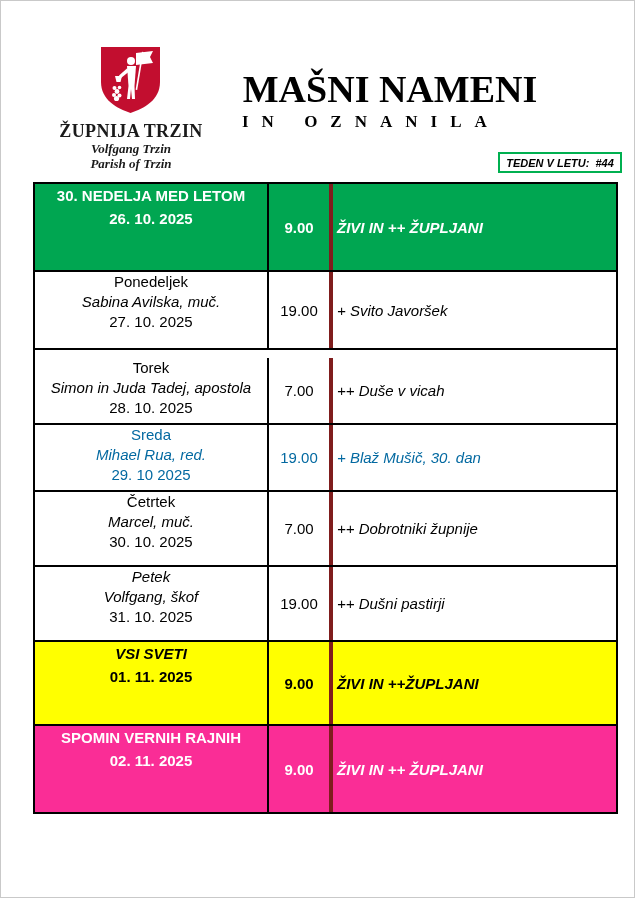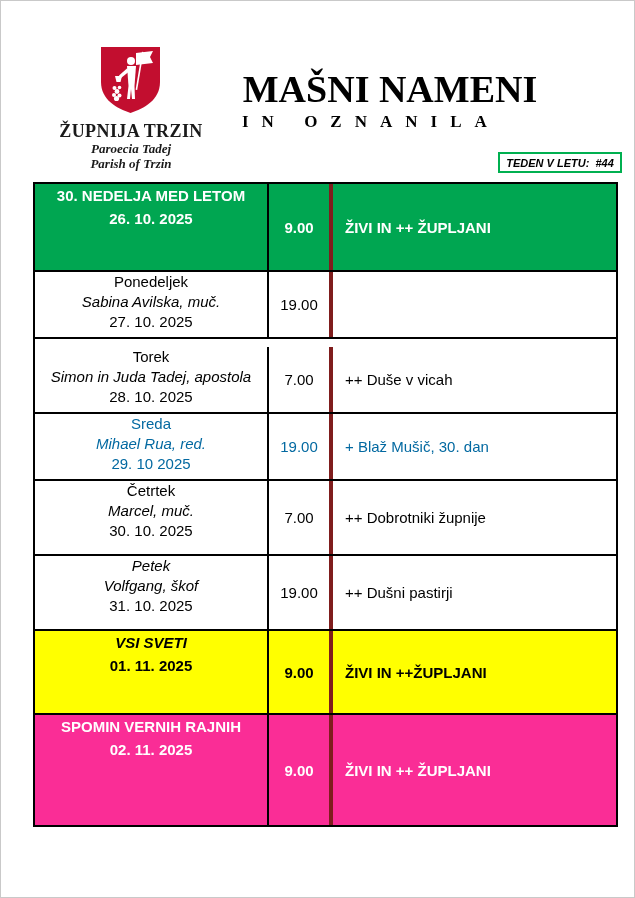--- a/index.html
+++ b/index.html
@@ -69,21 +69,21 @@
     text-align:center;line-height:20px;
   }
   .row.feast .c-day{line-height:23px;}
   .c-time{
     width:64px;box-sizing:border-box;
     border-right:4px solid #7f1d1d;
     display:flex;align-items:center;justify-content:center;
   }
   .c-int{
     flex:1;display:flex;align-items:center;
-    padding-left:12px;box-sizing:border-box;
+    padding-left:4px;box-sizing:border-box;font-style:italic;
   }
   .italic{font-style:italic;}
 </style>
 </head>
 <body>
 
 <div class="page">
 
   <svg class="crest" viewBox="0 0 61 68">
     <path d="M1,1 H60 V36 C60,54 44,62.5 30.5,67 C17,62.5 1,54 1,36 Z" fill="#C20E2F"></path>
@@ -98,44 +98,45 @@
       <circle cx="14.5" cy="42" r="2"></circle>
       <circle cx="19.5" cy="41.5" r="1.8"></circle>
       <circle cx="17" cy="45.5" r="2.4"></circle>
       <circle cx="14" cy="49" r="2"></circle>
       <circle cx="19.5" cy="49.5" r="2"></circle>
       <circle cx="16.5" cy="52.5" r="2.6"></circle>
     </g>
   </svg>
 
   <div class="org-name">ŽUPNIJA TRZIN</div>
-  <div class="org-latin">Paroecia Tadej</div>
+  <div class="org-latin">Volfgang Trzin</div>
   <div class="org-english">Parish of Trzin</div>
 
   <div class="title">MAŠNI NAMENI</div>
   <div class="subtitle">IN OZNANILA</div>
 
   <div class="week-badge" style="border-color: rgb(0, 176, 80);">TEDEN V LETU:  #44</div>
 
   <div class="table" id="schedule-table">
       <div class="row feast" style="height: 88px; background: rgb(0, 166, 81); color: rgb(255, 255, 255); font-weight: bold;">
         <div class="c-day">
           <div>30. NEDELJA MED LETOM</div>
           <div>26. 10. 2025</div>
         </div>
         <div class="c-time">9.00</div>
         <div class="c-int">ŽIVI IN ++ ŽUPLJANI</div>
       </div>
-      <div class="row" style="height: 67px; background: rgb(255, 255, 255); color: rgb(0, 0, 0);">
+      <div class="row" style="height: 78px; background: rgb(255, 255, 255); color: rgb(0, 0, 0);">
         <div class="c-day">
           <div>Ponedeljek</div>
           <div class="italic">Sabina Avilska, muč.</div>
           <div>27. 10. 2025</div>
         </div>
         <div class="c-time">19.00</div>
+        <div class="c-int">+ Svito Javoršek</div>
       </div>
       <div class="row" style="height: 67px; background: rgb(255, 255, 255); color: rgb(0, 0, 0); margin-top: 8px;">
         <div class="c-day">
           <div>Torek</div>
           <div class="italic">Simon in Juda Tadej, apostola</div>
           <div>28. 10. 2025</div>
         </div>
         <div class="c-time">7.00</div>
         <div class="c-int">++ Duše v vicah</div>
       </div>
@@ -167,21 +168,21 @@
         <div class="c-int">++ Dušni pastirji</div>
       </div>
       <div class="row feast" style="height: 84px; background: rgb(255, 255, 0); color: rgb(0, 0, 0); font-weight: bold;">
         <div class="c-day">
           <div class="italic">VSI SVETI</div>
           <div>01. 11. 2025</div>
         </div>
         <div class="c-time">9.00</div>
         <div class="c-int">ŽIVI IN ++ŽUPLJANI</div>
       </div>
-      <div class="row feast" style="height: 112px; background: rgb(250, 45, 150); color: rgb(255, 255, 255); font-weight: bold;">
+      <div class="row feast" style="height: 88px; background: rgb(250, 45, 150); color: rgb(255, 255, 255); font-weight: bold;">
         <div class="c-day">
           <div>SPOMIN VERNIH RAJNIH</div>
           <div>02. 11. 2025</div>
         </div>
         <div class="c-time">9.00</div>
         <div class="c-int">ŽIVI IN ++ ŽUPLJANI</div>
       </div>
     </div>
 
 </div>

